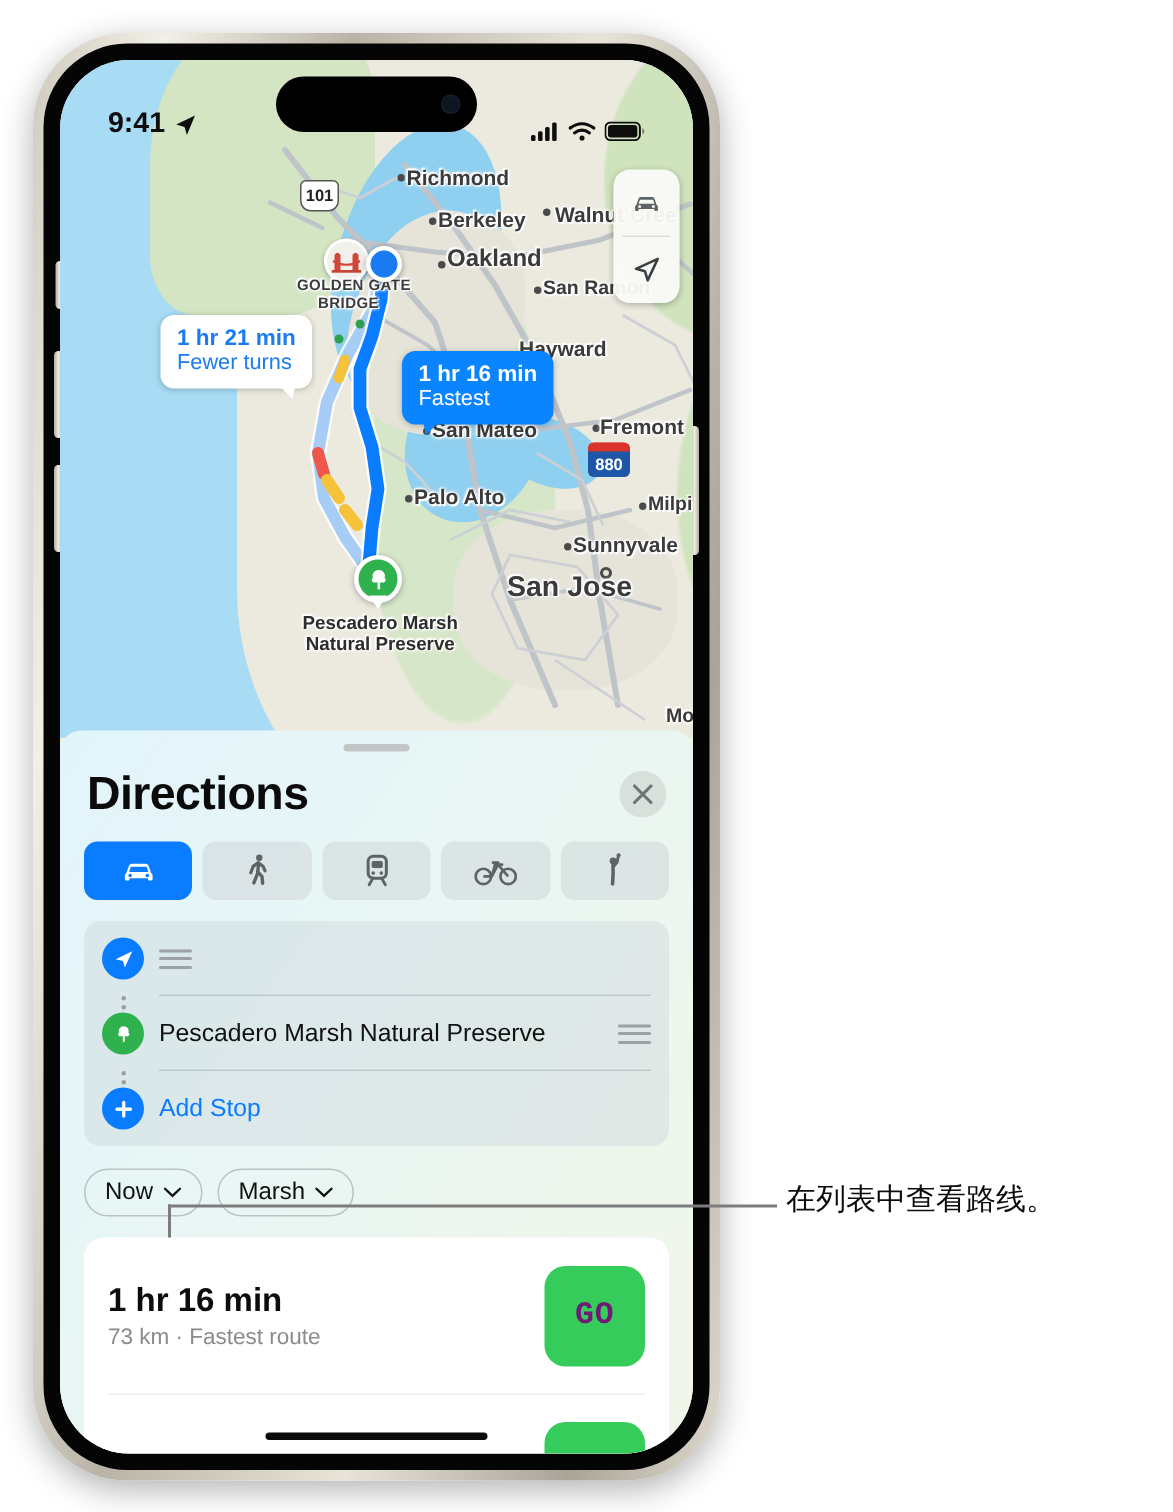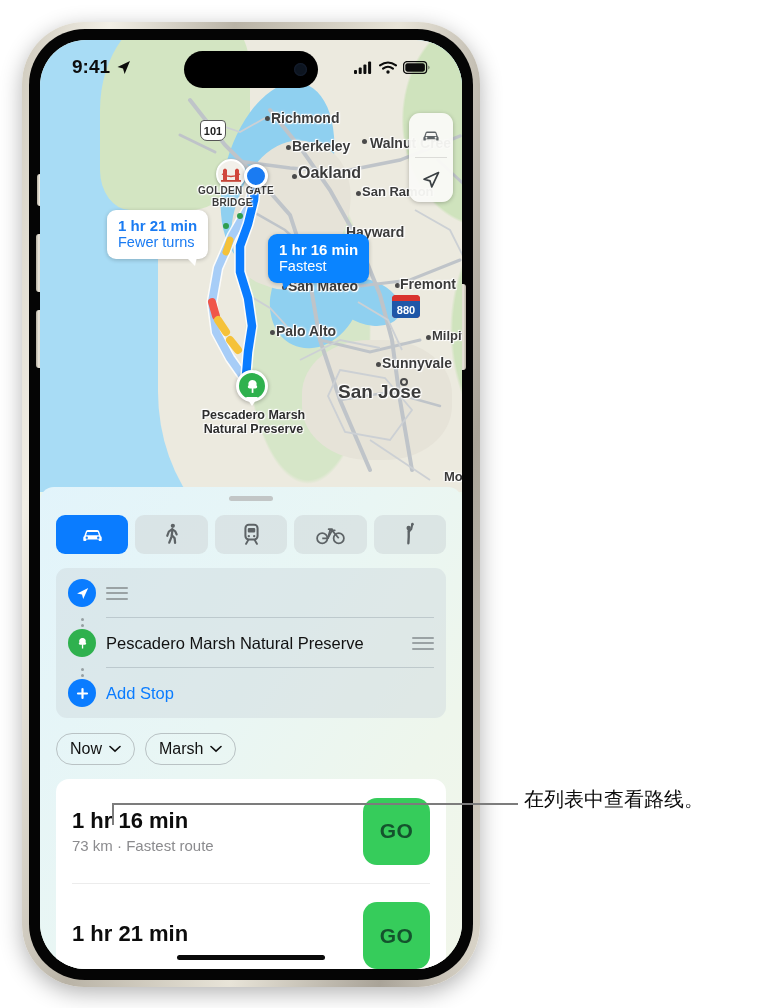--- a/index.html
+++ b/index.html
@@ -199,21 +199,21 @@
   }
   .map-ctl {
     height: 44px; display: flex; align-items: center; justify-content: center;
   }
   #map-ctl-divider { height: 1px; background: #dcdcd8; margin: 0 6px; }
 
   
   #status-bar {
     position: absolute; left: 0; top: 0; width: 100%; height: 54px;
     z-index: 30;
-    display: flex; align-items: center; justify-content: space-between;
+    display: flex; align-items: flex-end; justify-content: space-between;
     padding: 0 32px;
   }
   #status-time {
     font-size: 19px; font-weight: bold; color: #0d0d0d;
     display: flex; align-items: center; gap: 5px;
   }
   #status-right { display: flex; align-items: center; gap: 6px; }
   #dynamic-island {
     position: absolute; left: 50%; top: 11px; transform: translateX(-50%);
     width: 134px; height: 37px; border-radius: 19px;
@@ -318,21 +318,21 @@
     height: 104px;
     position: relative;
   }
   .route-card + .route-card { border-top: 1px solid #ececec; }
   .route-dur { font-size: 22px; font-weight: bold; color: #0c0c0c; }
   .route-sub { font-size: 15px; color: #8b8b8e; margin-top: 3px; }
   .go-btn {
     width: 67px; height: 67px; border-radius: 14px;
     background: #36cc5b;
     display: flex; align-items: center; justify-content: center;
-    color: #14532d; font-size: 21px; font-weight: bold; letter-spacing: .5px;
+    color: #701a75; font-size: 21px; font-weight: bold; letter-spacing: .5px; font-family: Liberation Mono, monospace;
   }
 
   
   #home-indicator {
     position: absolute; left: 50%; bottom: 9px; transform: translateX(-50%);
     width: 148px; height: 5px; border-radius: 3px; background: #0a0a0a;
     z-index: 40;
   }
 
   
@@ -527,20 +527,28 @@
           </svg>
         </div>
       </div>
       <div id="dynamic-island">
         <div id="island-cam"></div>
       </div>
 
       <div id="sheet">
         <div id="sheet-handle"></div>
 
+        <div id="sheet-head">
+          <div id="sheet-title">Directions</div>
+          <div id="close-btn">
+            <svg width="15" height="15" viewBox="0 0 15 15">
+              <path d="M2 2 L13 13 M13 2 L2 13" stroke="#6e7375" stroke-width="2.1" stroke-linecap="round"></path>
+            </svg>
+          </div>
+        </div>
 
         <div id="modes">
           <div class="mode active">
             <svg width="27" height="27" viewBox="0 0 24 24">
               <path d="M4.6 13.5 L6.2 9.1 Q6.7 7.9 8 7.9 L16 7.9 Q17.3 7.9 17.8 9.1 L19.4 13.5
                        Q20.2 13.8 20.2 14.9 L20.2 17.1 Q20.2 17.8 19.5 17.8 L18.2 17.8 Q17.5 17.8 17.5 17.1 L17.5 16.4
                        L6.5 16.4 L6.5 17.1 Q6.5 17.8 5.8 17.8 L4.5 17.8 Q3.8 17.8 3.8 17.1 L3.8 14.9 Q3.8 13.8 4.6 13.5 Z" fill="#ffffff"></path>
               <path d="M7.3 9.7 L16.7 9.7 L17.7 12.7 L6.3 12.7 Z" fill="#0a7cff"></path>
               <circle cx="6.9" cy="14.8" r="1.05" fill="#0a7cff"></circle>
               <circle cx="17.1" cy="14.8" r="1.05" fill="#0a7cff"></circle>

